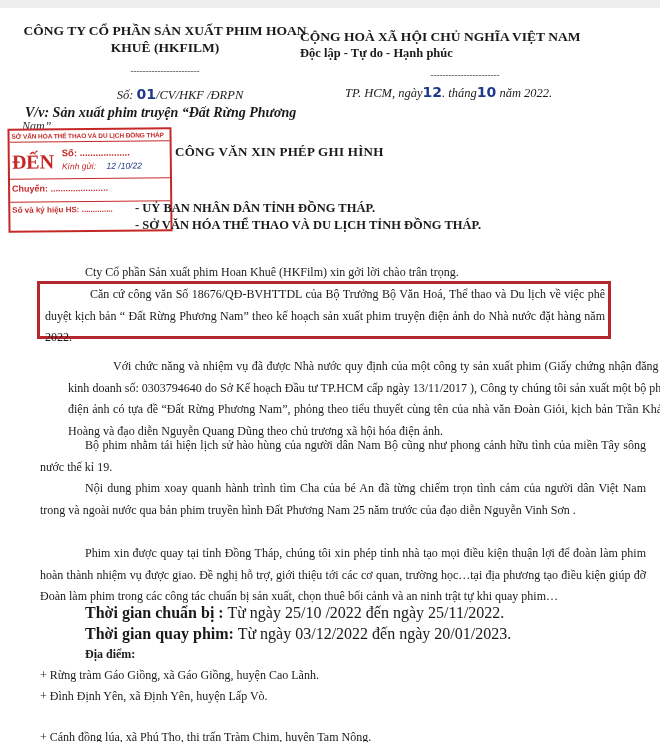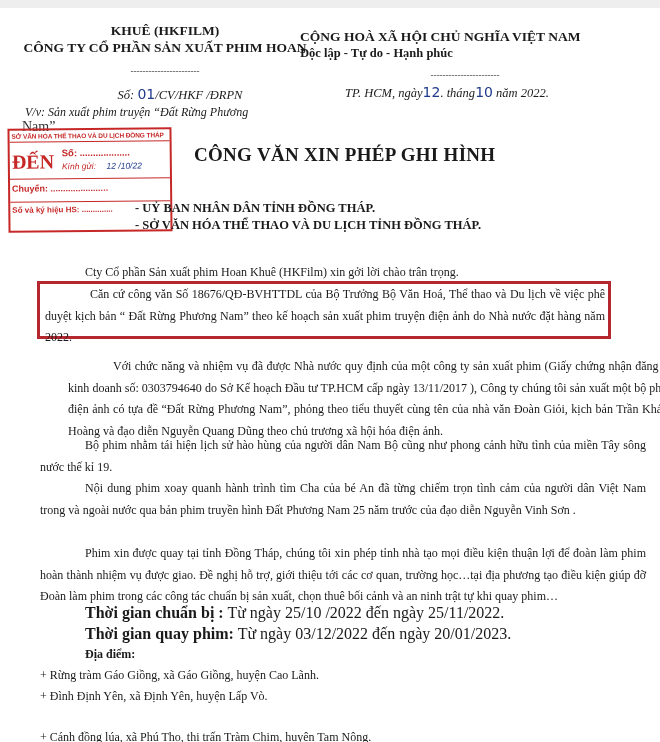--- a/index.html
+++ b/index.html
@@ -12,35 +12,35 @@
   }
   .topfade { position: absolute; left: 0; top: 0; width: 660px; height: 8px; background: #eeeeee; }
   .abs { position: absolute; }
   .company { left: 20px; top: 22px; width: 290px; text-align: center; font-weight: bold; font-size: 13.5px; line-height: 17px; }
   .nation { left: 300px; top: 28px; width: 330px; text-align: left; font-weight: bold; font-size: 13.5px; line-height: 17px; }
   .motto { left: 300px; top: 46px; width: 330px; text-align: left; font-weight: bold; font-size: 12.5px; }
   .dash { font-size: 9px; letter-spacing: 0px; color: #333; text-align: center; }
   .dash1 { left: 110px; top: 66px; width: 110px; }
   .dash2 { left: 410px; top: 70px; width: 110px; }
   .ref { left: 60px; top: 86px; width: 240px; text-align: center; font-style: italic; font-size: 12.5px; }
-  .hand { font-family: "DejaVu Sans", sans-serif; color: #1f3a8a; font-style: normal; font-weight: normal; font-size: 14px; }
-  .subject { left: 25px; top: 106px; width: 280px; font-style: italic; font-size: 12px; line-height: 13px; }
+  .hand { font-family: "DejaVu Sans", sans-serif; color: #1f3a8a; font-style: normal; font-weight: bold; font-size: 14px; }
+  .subject { left: 25px; top: 106px; width: 280px; font-style: italic; font-size: 14px; line-height: 13px; font-weight: bold; }
   .placedate { left: 345px; top: 84px; width: 300px; font-style: italic; font-size: 12.5px; }
-  .title { left: 175px; top: 144px; font-weight: bold; font-size: 19px; letter-spacing: 0.3px; margin-left: 19px; }
+  .title { left: 175px; top: 144px; font-weight: bold; font-size: 13px; letter-spacing: 0.3px; }
 
   .stamp { left: 8px; top: 128px; width: 160px; height: 100px; border: 2px solid #c62828; color: #c62828; font-family: "Liberation Sans", sans-serif; transform: rotate(-0.6deg); }
   .stamp .org { font-size: 6.5px; font-weight: bold; border-bottom: 1.5px solid #c62828; padding: 2px 2px; white-space: nowrap; letter-spacing: -0.1px; }
   .stamp .den { position: absolute; left: 2px; top: 16px; font-family: "Liberation Serif", serif; font-weight: bold; font-size: 20px; line-height: 30px; }
   .stamp .so { position: absolute; left: 52px; top: 17px; font-size: 9.5px; font-weight: bold; white-space: nowrap; }
   .stamp .ngay { position: absolute; left: 52px; top: 31px; font-size: 8.5px; white-space: nowrap; font-style: italic; }
   .stamp .ngay .hw { color: #1f3a8a; font-style: italic; margin-left: 8px; }
   .stamp .chuyen { position: absolute; left: 2px; top: 53px; font-size: 9px; font-weight: bold; white-space: nowrap; }
   .stamp .sohs { position: absolute; left: 2px; top: 75px; font-size: 8px; font-weight: bold; white-space: nowrap; }
   .stamp .sep { position: absolute; left: 0; width: 160px; border-top: 1.5px solid #c62828; }
-  .overtext { left: 22px; top: 119px; font-size: 14px; color: #333; text-align: right; }
+  .overtext { left: 22px; top: 119px; font-style: italic; font-size: 12px; color: #333; text-align: right; }
 
   .recip { left: 135px; font-weight: bold; font-size: 12.5px; }
   .r1 { top: 201px; }
   .r2 { top: 218px; }
 
   .para { left: 40px; width: 606px; font-size: 12px; line-height: 21.5px; text-align: justify; }
   .para .ind { display: inline-block; width: 45px; }
   .greet { top: 262px; }
   .highlight { left: 37px; top: 281px; width: 568px; height: 52px; border: 3px solid #b5272f; }
   .p-basis { top: 284px; left: 45px; width: 560px; }
@@ -57,22 +57,22 @@
   .l1 { top: 690px; }
   .l2 { top: 711px; }
   .l3 { top: 732px; margin-top: 20px; }
 </style>
 </head>
 <body>
 
 <div class="topfade"></div>
 
 <div class="abs company">
+  <div>CÔNG TY CỔ PHẦN SẢN XUẤT PHIM HOAN</div>
   <div>KHUÊ (HKFILM)</div>
-  <div>CÔNG TY CỔ PHẦN SẢN XUẤT PHIM HOAN</div>
 </div>
 <div class="abs dash dash1">-----------------------</div>
 
 <div class="abs nation">CỘNG HOÀ XÃ HỘI CHỦ NGHĨA VIỆT NAM</div>
 <div class="abs motto">Độc lập - Tự do - Hạnh phúc</div>
 <div class="abs dash dash2">-----------------------</div>
 
 <div class="abs ref">
   <span>Số: </span><span class="hand">01</span><span>/CV/HKF /ĐRPN</span>
 </div>

